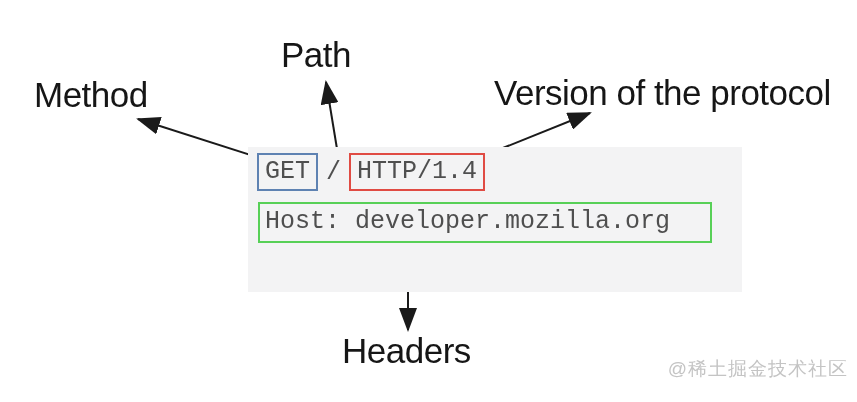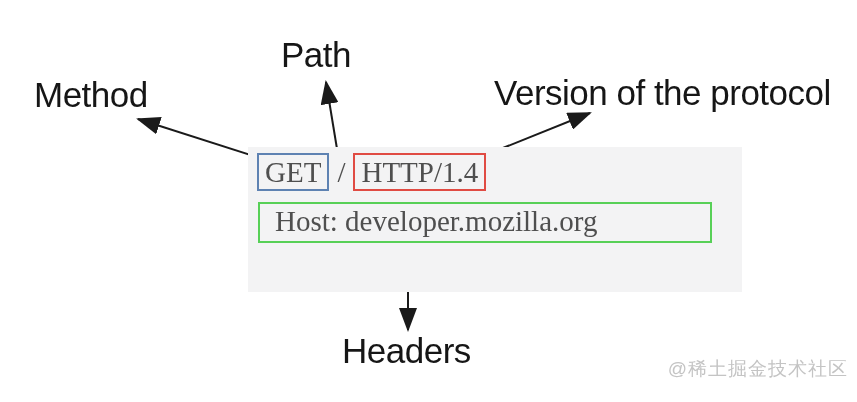--- a/index.html
+++ b/index.html
@@ -30,22 +30,22 @@
   .label-version { left: 494px; top: 75px; }
   .label-headers { left: 342px; top: 333px; }
 
   .code-panel {
     position: absolute;
     left: 248px; top: 147px;
     width: 494px; height: 145px;
     background: var(--panel-bg, #f3f3f4);
   }
   .code {
-    font-family: Liberation Serif, serif;
-    font-size: 29px;
+    font-family: Liberation Mono, monospace;
+    font-size: 25px;
     color: var(--code-text, #4f4f4f);
     white-space: nowrap;
   }
   .request-line {
     position: absolute;
     left: 9px; top: 6px;
     display: flex;
     align-items: center;
   }
   .token-box {
@@ -56,21 +56,21 @@
   }
   .method-box  { border-color: var(--method-border, #5e82b2); }
   .version-box { border-color: var(--version-border, #e04b43); }
   .slash { margin: 0 8px; }
   .headers-box {
     position: absolute;
     left: 10px; top: 55px;
     width: 454px;
     box-sizing: border-box;
     border: 2px solid var(--headers-border, #57d057);
-    padding: 1px 0 3px 15px;
+    padding: 1px 0 3px 5px;
   }
   .header-line { line-height: 33px; }
 
   .watermark {
     position: absolute;
     right: 9px; top: 356px;
     font-size: 19px;
     color: var(--watermark-text, #c4c4c4);
     letter-spacing: 1px;
     white-space: nowrap;

